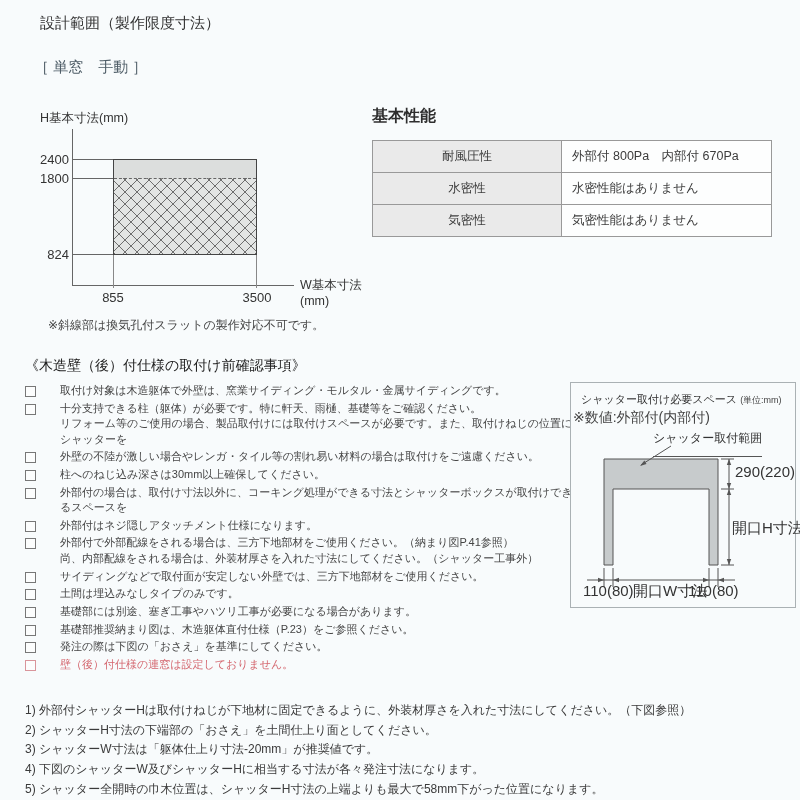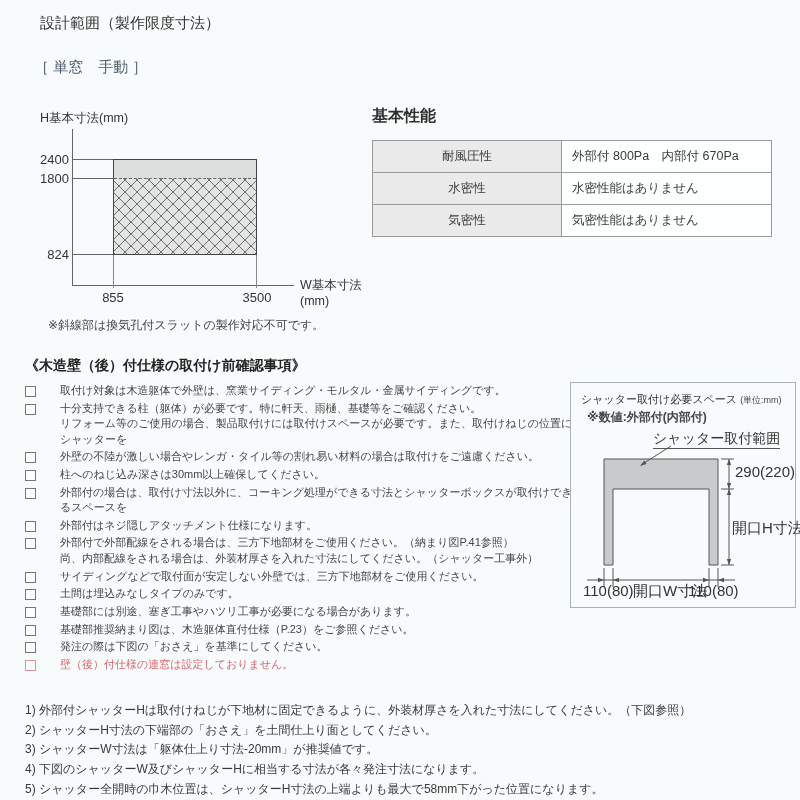--- a/index.html
+++ b/index.html
@@ -36,37 +36,37 @@
   
   #perf{left:372px;top:106px;width:400px;}
   #perf h2{margin:0;font-size:16px;font-weight:bold;color:#2e2e2e;}
   #perf table{margin-top:13px;border-collapse:collapse;width:400px;font-size:12.5px;color:#3c3c3c;}
   #perf th,#perf td{border:1px solid #999;padding:7px 10px;}
   #perf th{background:#eaeaea;font-weight:normal;width:168px;text-align:center;}
   #perf td{background:#fdfefe;text-align:left;}
 
   
   #check{left:25px;top:357px;width:548px;}
-  #check h2{margin:0 0 8px 0;font-size:14px;font-weight:bold;color:#222;}
+  #check h2{margin:0 0 8px 0;font-size:14px;font-weight:normal;color:#222;}
   .ck-item{display:flex;gap:24px;margin:0 0 2px 0;font-size:11px;line-height:1.42;color:#454545;}
   .cb{flex:0 0 auto;width:9px;height:9px;border:1px solid #777;margin-top:3px;background:#fcfdfd;}
   .ck-text .ln{display:block;}
   .ck-item.red{color:#d4666e;}
   .ck-item.red .cb{border-color:#d9959b;}
 
   
   #notes{left:25px;top:701px;width:765px;font-size:12px;line-height:1.56;color:#3a3a3a;}
   #notes .note-line{margin-bottom:1px;}
 
   
   #diag{left:570px;top:382px;width:226px;height:226px;border:1px solid #aab1b4;box-sizing:border-box;}
   #diag .d-title{left:10px;top:9px;font-size:11px;color:#333;white-space:nowrap;}
   #diag .d-unit{font-size:9px;color:#444;}
-  #diag .d-note{left:16px;top:26px;font-size:12px;color:#444;font-weight:bold;}
-  #diag .d-range{left:82px;top:47px;font-size:14px;color:#333;border-bottom:1px solid #555;padding-bottom:0;}
+  #diag .d-note{left:2px;top:26px;font-size:14px;color:#444;}
+  #diag .d-range{left:82px;top:47px;font-size:12px;color:#333;border-bottom:1px solid #555;padding-bottom:9px;}
   #diag svg{position:absolute;left:0;top:0;}
   #diag .d-dim{font-size:15px;color:#333;white-space:nowrap;}
   #diag .d-top{left:164px;top:80px;}
   #diag .d-h{left:161px;top:136px;}
   #diag .d-w{left:62px;top:199px;width:56px;text-align:center;}
   #diag .d-s110l{left:12px;top:199px;width:50px;text-align:center;}
   #diag .d-s110r{left:117px;top:199px;width:50px;text-align:center;}
 </style>
 </head>
 <body>

